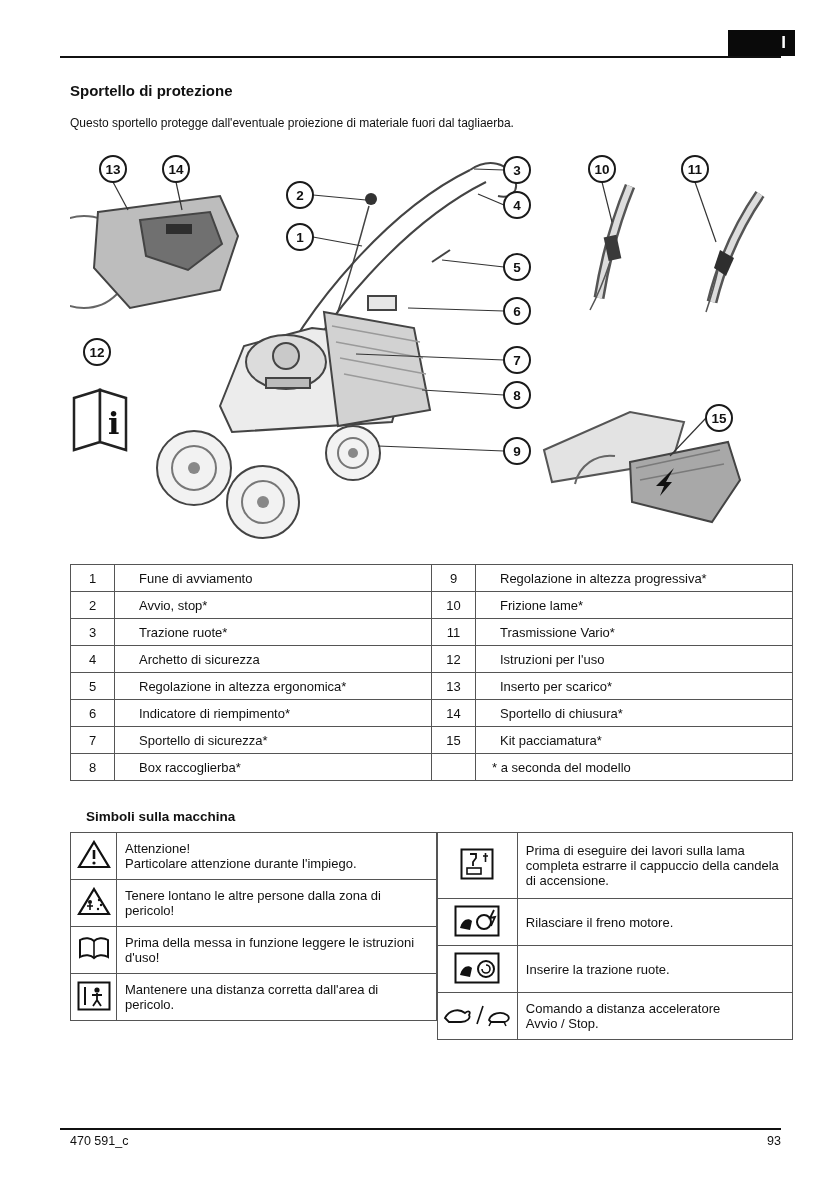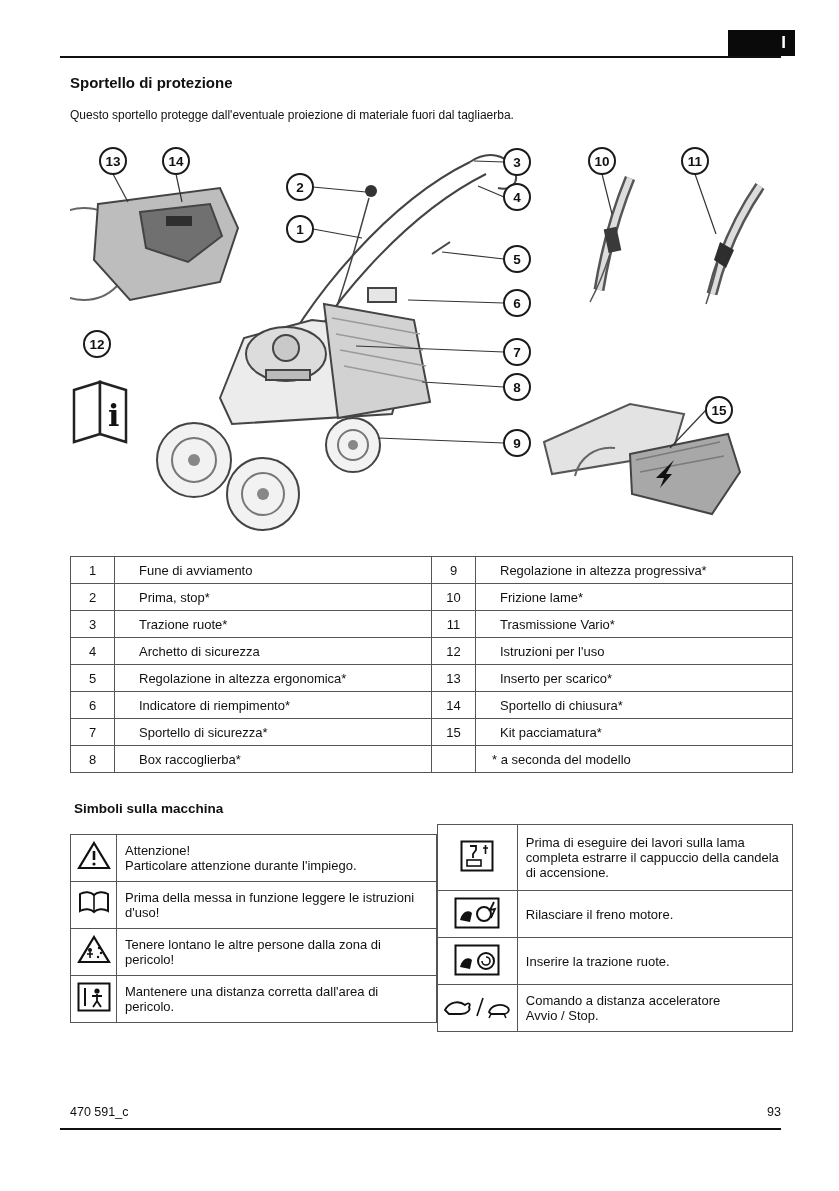--- a/index.html
+++ b/index.html
@@ -7,49 +7,49 @@
   .page {
     position: relative; width: 839px; height: 1191px; background: #fff;
     font-family: "Liberation Sans", sans-serif; color: #111; overflow: hidden;
   }
   .header-rule { position: absolute; top: 56px; left: 60px; width: 721px; border-top: 2px solid #111; }
   .lang-tab {
     position: absolute; top: 30px; left: 728px; width: 67px; height: 26px;
     background: #0a0a0a; color: #fff; font-weight: bold; font-size: 17px;
     display: flex; align-items: center; justify-content: flex-end; padding-right: 9px;
   }
-  .content { position: absolute; left: 70px; top: 66px; width: 723px; }
+  .content { position: absolute; left: 70px; top: 74px; width: 723px; }
   h1.title { font-size: 15px; font-weight: bold; margin: 8px 0 0; }
   p.intro { font-size: 12px; margin: 17px 0 0; }
   figure.diagram { margin: 20px 0 0; padding: 0; }
   figure.diagram svg { display: block; }
 
   table.parts { border-collapse: collapse; width: 723px; margin-top: 14px; font-size: 13px; table-layout: fixed; }
   table.parts td { border: 1px solid #555; padding: 3px 24px; height: 27px; overflow: hidden; }
   table.parts td.num { width: 44px; text-align: center; padding: 3px 2px; }
   table.parts td.lbl { width: 317px; }
   table.parts td.footnote { padding-left: 16px; }
 
-  h2.sym-title { font-size: 13.5px; font-weight: bold; margin: 28px 4px 8px; }
-  .symbols { display: flex; align-items: center; }
+  h2.sym-title { font-size: 13.5px; font-weight: bold; margin: 28px 16px 8px; }
+  .symbols { display: flex; align-items: flex-start; }
   table.sym { border-collapse: collapse; font-size: 13px; table-layout: fixed; }
   table.sym td { border: 1px solid #555; padding: 4px 8px; vertical-align: middle; }
   table.sym-left { width: 376px; }
   table.sym-right { width: 365px; }
   table.sym td.ico { text-align: center; padding: 4px 2px; }
   table.sym-left td.ico { width: 46px; }
   table.sym-right td.ico { width: 80px; }
   table.sym-left tr { height: 47px; }
   table.sym-right tr.tall { height: 66px; }
   table.sym-right tr { height: 47px; }
   .sym-text { white-space: pre-line; }
 
   .footer-rule { position: absolute; top: 1128px; left: 60px; width: 721px; border-top: 2px solid #111; }
   .footer-text {
-    position: absolute; top: 1105px; left: 70px; width: 711px;
+    position: absolute; top: 1134px; left: 70px; width: 711px;
     display: flex; justify-content: space-between; font-size: 12.5px;
   }
 
   .co circle { fill: #fff; stroke: #1a1a1a; stroke-width: 2; }
   .co text { text-anchor: middle; font-size: 13.5px; font-weight: bold; fill: #111; stroke: none; }
   .leaders line { stroke: #333; stroke-width: 1.2; }
 </style>
 </head>
 <body>
 
@@ -211,21 +211,21 @@
     <table class="parts">
       <tbody>
         <tr>
           <td class="num">1</td>
           <td class="lbl">Fune di avviamento</td>
           <td class="num">9</td>
           <td class="lbl">Regolazione in altezza progressiva*</td>
         </tr>
         <tr>
           <td class="num">2</td>
-          <td class="lbl">Prima, stop*</td>
+          <td class="lbl">Avvio, stop*</td>
           <td class="num">10</td>
           <td class="lbl">Frizione lame*</td>
         </tr>
         <tr>
           <td class="num">3</td>
           <td class="lbl">Trazione ruote*</td>
           <td class="num">11</td>
           <td class="lbl">Trasmissione Vario*</td>
         </tr>
         <tr>
@@ -270,45 +270,45 @@
           <tr>
             <td class="ico">
               <svg width="34" height="30" viewBox="0 0 34 30">
                 <path d="M17,2 L32,27 H2 Z" fill="none" stroke="#111" stroke-width="2.2"></path>
                 <line x1="17" y1="10" x2="17" y2="19" stroke="#111" stroke-width="2.6"></line>
                 <circle cx="17" cy="23" r="1.6" fill="#111"></circle>
               </svg>
             </td>
             <td class="sym-text">Attenzione!
 Particolare attenzione durante l'impiego.</td>
-          </tr>
-          <tr>
-            <td class="ico">
-              <svg width="34" height="28" viewBox="0 0 34 28">
-                <path d="M3,5 C8,2 14,3 17,6 C20,3 26,2 31,5 V22 C26,19 20,20 17,23 C14,20 8,19 3,22 Z" fill="none" stroke="#111" stroke-width="2"></path>
-                <line x1="17" y1="6" x2="17" y2="23" stroke="#111" stroke-width="1.6"></line>
-              </svg>
-            </td>
-            <td class="sym-text">Prima della messa in funzione leggere le istruzioni d'uso!</td>
           </tr>
           <tr>
             <td class="ico">
               <svg width="34" height="30" viewBox="0 0 34 30">
                 <path d="M17,2 L32,27 H2 Z" fill="none" stroke="#111" stroke-width="2.2"></path>
                 <circle cx="13" cy="15" r="2" fill="#111"></circle>
                 <path d="M13,17 L13,23 M10,19 L16,19" stroke="#111" stroke-width="1.6"></path>
                 <circle cx="22" cy="13" r="1.2" fill="#111"></circle>
                 <circle cx="24" cy="18" r="1.2" fill="#111"></circle>
                 <circle cx="21" cy="22" r="1.2" fill="#111"></circle>
               </svg>
             </td>
             <td class="sym-text">Tenere lontano le altre persone dalla zona di pericolo!</td>
           </tr>
           <tr>
             <td class="ico">
+              <svg width="34" height="28" viewBox="0 0 34 28">
+                <path d="M3,5 C8,2 14,3 17,6 C20,3 26,2 31,5 V22 C26,19 20,20 17,23 C14,20 8,19 3,22 Z" fill="none" stroke="#111" stroke-width="2"></path>
+                <line x1="17" y1="6" x2="17" y2="23" stroke="#111" stroke-width="1.6"></line>
+              </svg>
+            </td>
+            <td class="sym-text">Prima della messa in funzione leggere le istruzioni d'uso!</td>
+          </tr>
+          <tr>
+            <td class="ico">
               <svg width="34" height="30" viewBox="0 0 34 30">
                 <rect x="1.5" y="1.5" width="31" height="27" fill="none" stroke="#111" stroke-width="2"></rect>
                 <line x1="8" y1="6" x2="8" y2="24" stroke="#111" stroke-width="2"></line>
                 <circle cx="20" cy="9" r="2.6" fill="#111"></circle>
                 <path d="M20,12 L20,19 M20,19 L16,25 M20,19 L24,25 M15,14 L25,14" stroke="#111" stroke-width="1.8" fill="none"></path>
               </svg>
             </td>
             <td class="sym-text">Mantenere una distanza corretta dall'area di pericolo.</td>
           </tr>
         </tbody>

